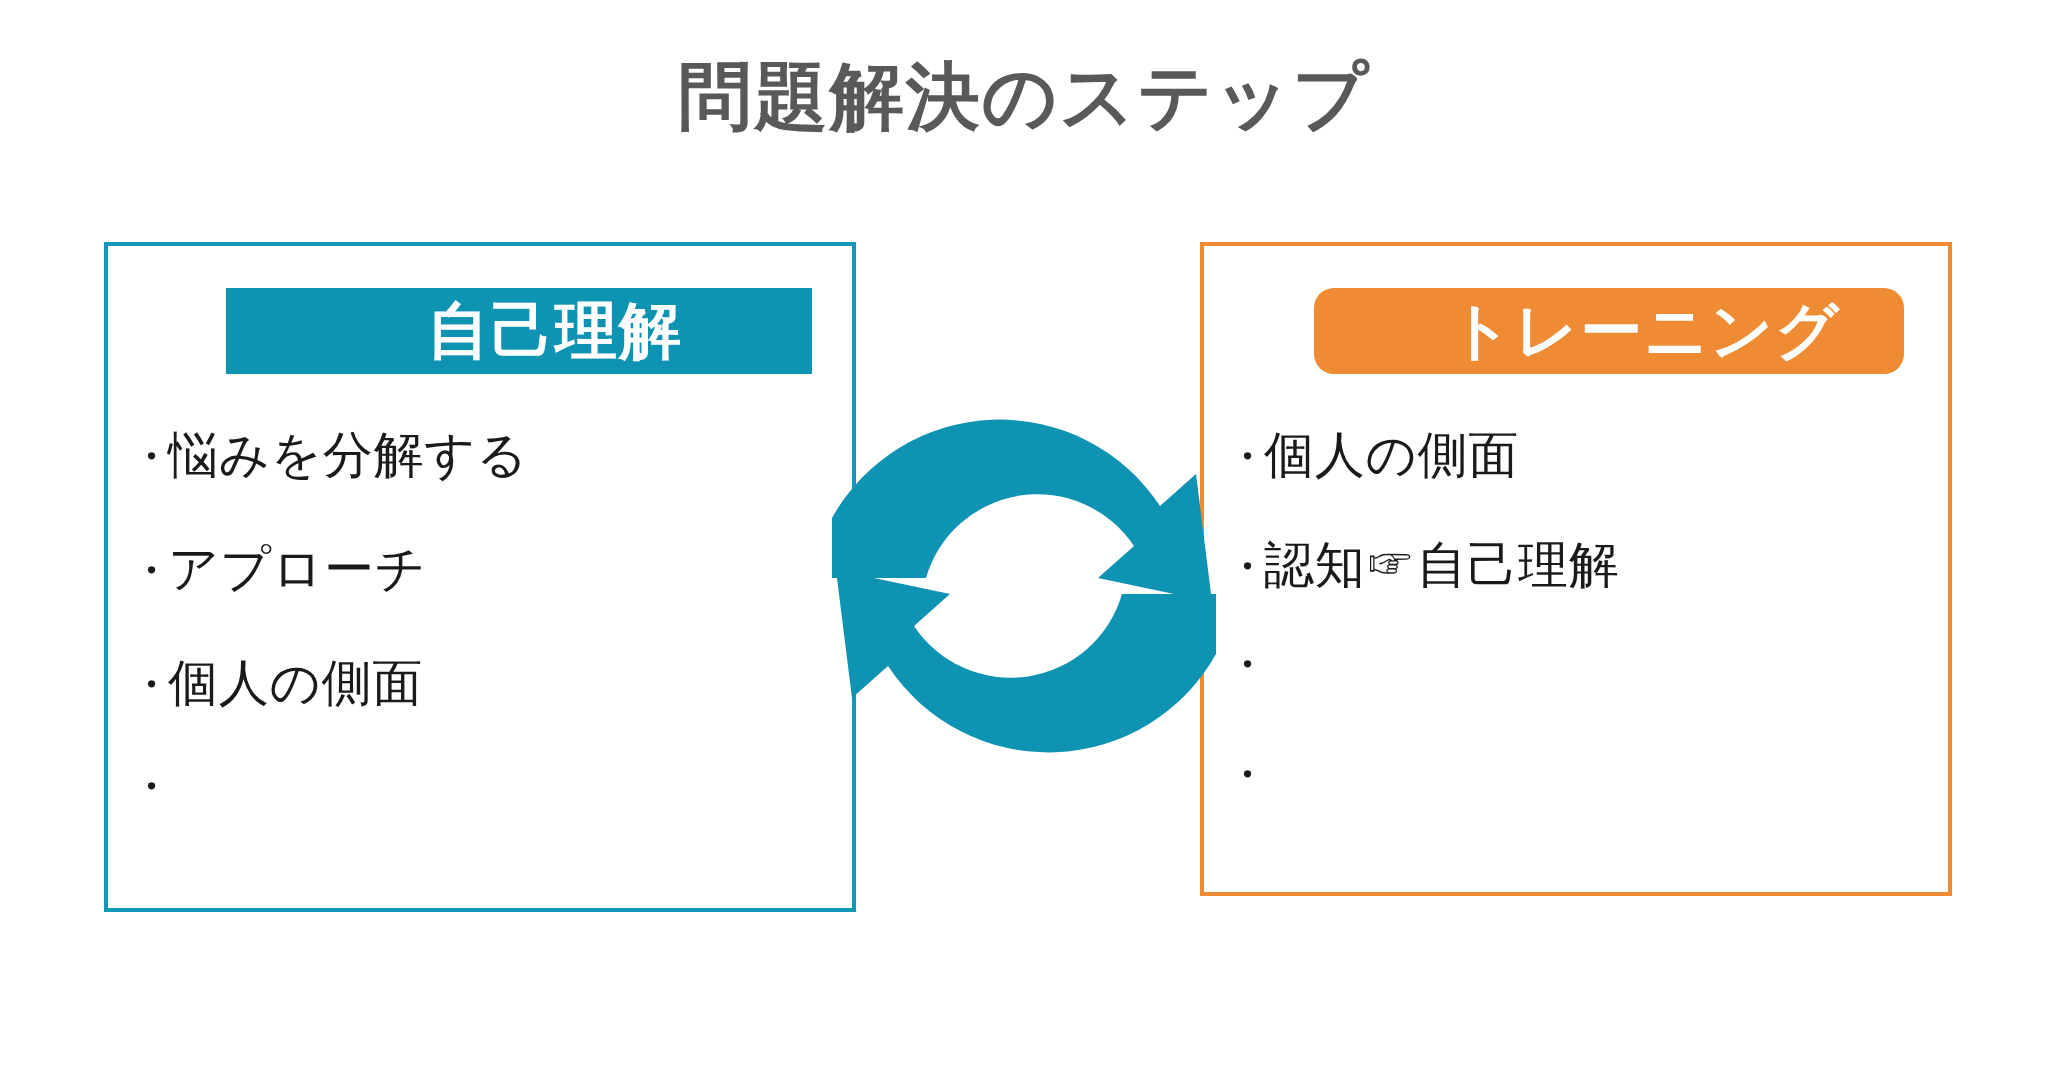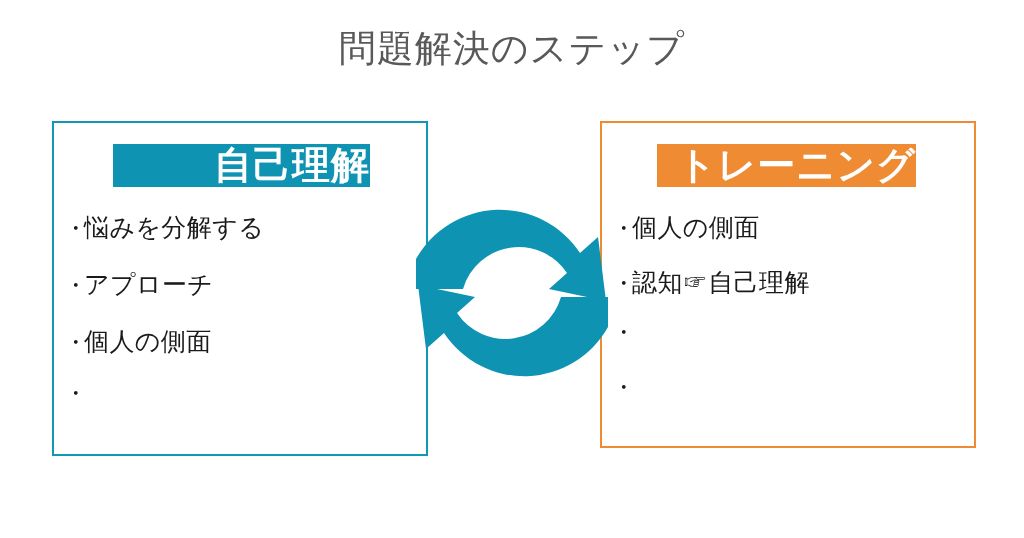--- a/index.html
+++ b/index.html
@@ -21,21 +21,21 @@
   }
 
   
   #slide-title {
     position: absolute;
     left: 0;
     top: 28px;
     width: 1024px;
     text-align: center;
     font-size: 37px;
-    font-weight: normal;
+    font-weight: bold;
     color: #595959;
     letter-spacing: 1px;
     line-height: 1.15;
     white-space: nowrap;
   }
 
   
   .panel {
     position: absolute;
     background: #ffffff;
@@ -54,36 +54,38 @@
     width: 376px;
     height: 327px;
     border: 2px solid #ef8b33;
   }
 
   .panel-header {
     position: absolute;
     top: 21px;
     height: 43px;
     line-height: 43px;
-    text-align: right;
+    text-align: center;
     color: #ffffff;
-    font-size: 38px;
+    font-size: 31px;
     font-weight: bold;
     letter-spacing: 1px;
     white-space: nowrap;
+    padding-left: 36px;
   }
   #panel-left .panel-header {
     left: 59px;
     width: 257px;
     background: #0e93b2;
   }
   #panel-right .panel-header {
     left: 55px;
     width: 259px;
     background: #ee8b33;
+    border-radius: 10px;
   }
 
   .bullet-list {
     position: absolute;
     left: 10px;
     top: 88px;
     right: 6px;
     margin: 0;
     padding: 0;
     list-style: none;

